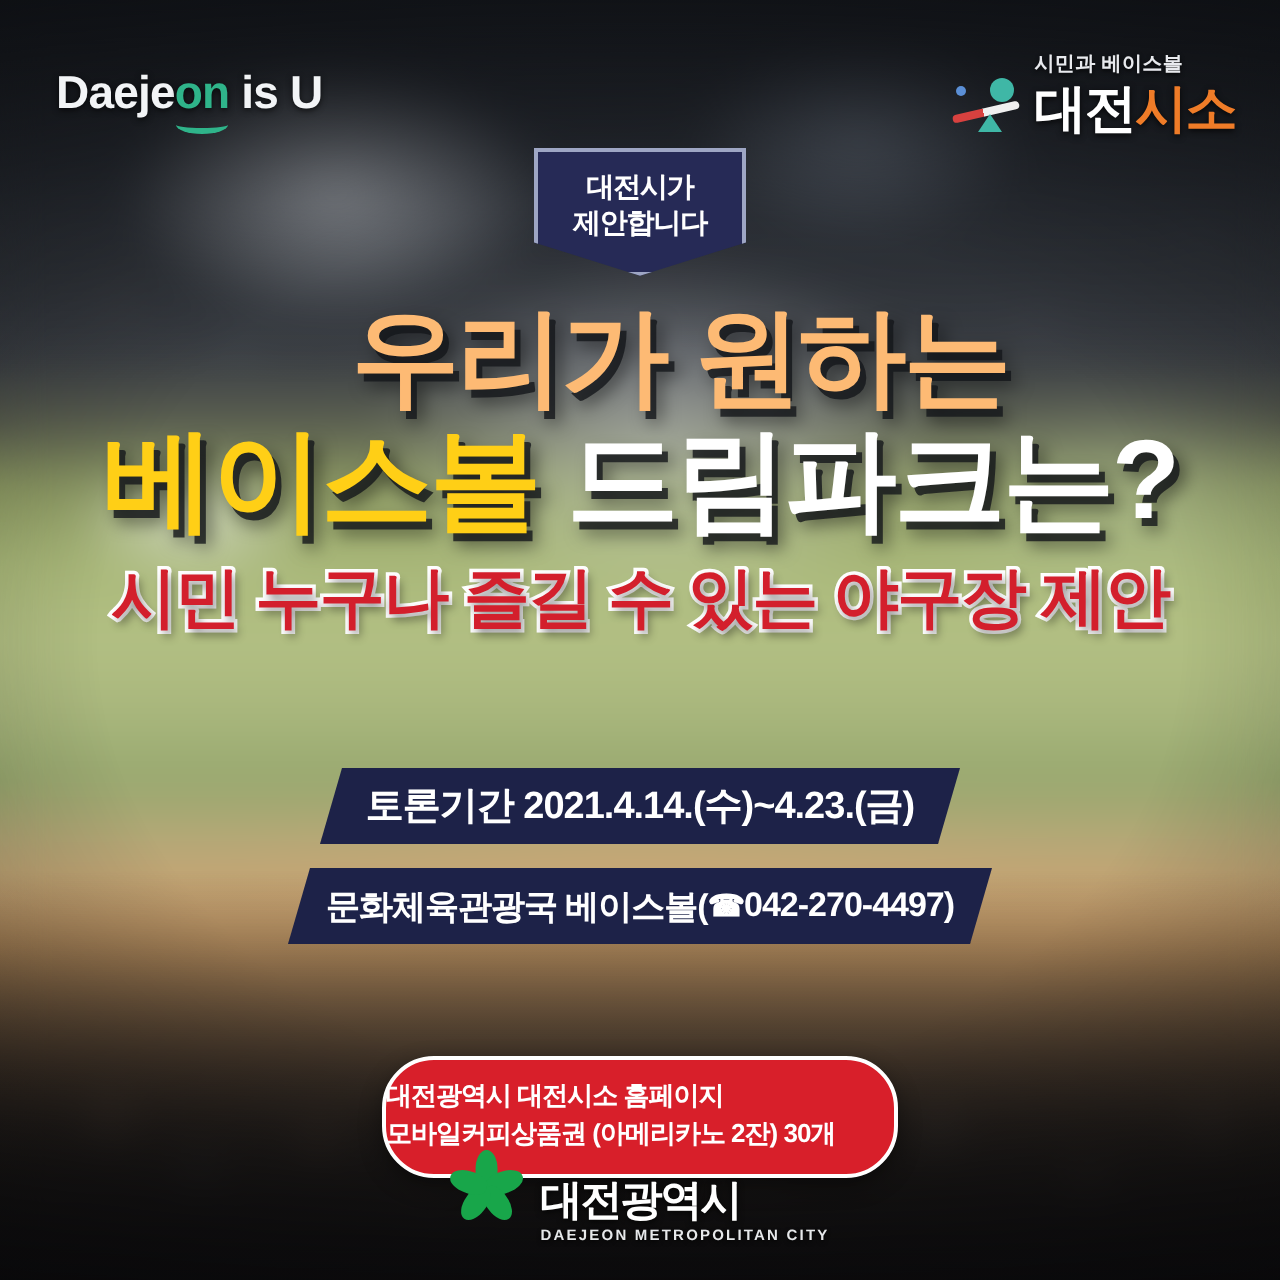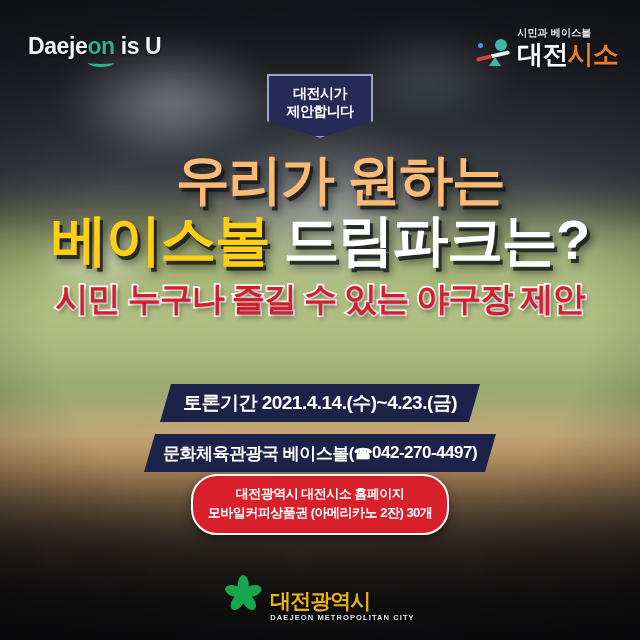--- a/index.html
+++ b/index.html
@@ -191,26 +191,26 @@
     clip-path:polygon(11px 0, 100% 0, calc(100% - 11px) 100%, 0 100%);
   }
   .banner-2 {
     top:434px; width:352px; height:38px; font-size:17px;
     clip-path:polygon(11px 0, 100% 0, calc(100% - 11px) 100%, 0 100%);
   }
   .phone-glyph { font-size:15px; line-height:1; }
 
   
   .pill {
-    position:absolute; left:50%; top:474px; transform:translateX(-50%);
+    position:absolute; left:50%; top:528px; transform:translateX(-50%);
     width:258px; padding:9px 0 10px;
     background:#d81f2a;
     border:2px solid #ffffff;
     border-radius:26px;
-    text-align:center;
+    text-align:left;
     box-shadow:0 4px 11px rgba(0,0,0,.45);
   }
   .pill-line {
     font-size:13px; font-weight:700; color:#ffffff; line-height:1.45; letter-spacing:-.5px;
   }
 
   
   .footer {
     position:absolute; left:50%; bottom:18px; transform:translateX(-50%);
     display:flex; align-items:center; gap:9px;
@@ -223,21 +223,21 @@
     border-radius:55% 55% 45% 45%;
     transform-origin:50% 100%;
   }
   .city-mark .p1 { transform:translate(-50%,-100%) rotate(0deg); }
   .city-mark .p2 { transform:translate(-50%,-100%) rotate(72deg); }
   .city-mark .p3 { transform:translate(-50%,-100%) rotate(144deg); }
   .city-mark .p4 { transform:translate(-50%,-100%) rotate(216deg); }
   .city-mark .p5 { transform:translate(-50%,-100%) rotate(288deg); }
   .city-text { line-height:1.05; }
   .city-ko {
-    font-size:21px; font-weight:800; color:#eab308; letter-spacing:-1px;
+    font-size:21px; font-weight:800; color:#ffffff; letter-spacing:-1px;
     text-shadow:0 1px 3px rgba(0,0,0,.8);
     margin-top:24px;
   }
   .city-en {
     font-size:7.5px; font-weight:600; color:#e6e8ea; letter-spacing:1.1px;
     margin-top:2px; text-shadow:0 1px 2px rgba(0,0,0,.8);
   }
 </style>
 </head>
 <body>

